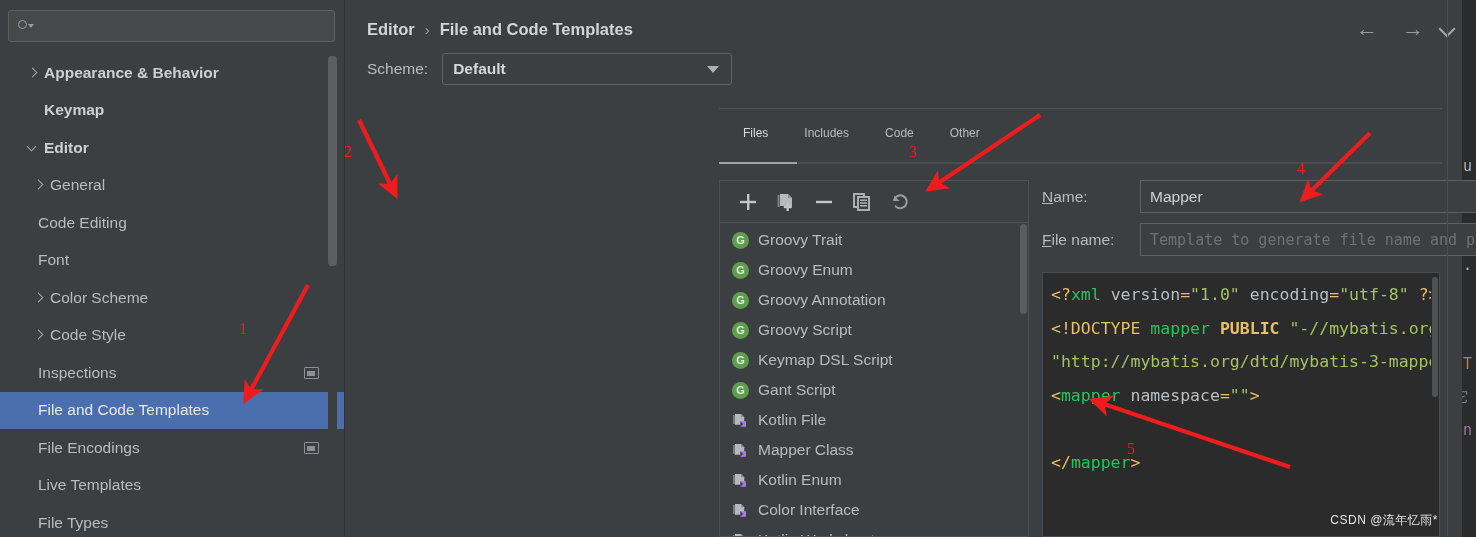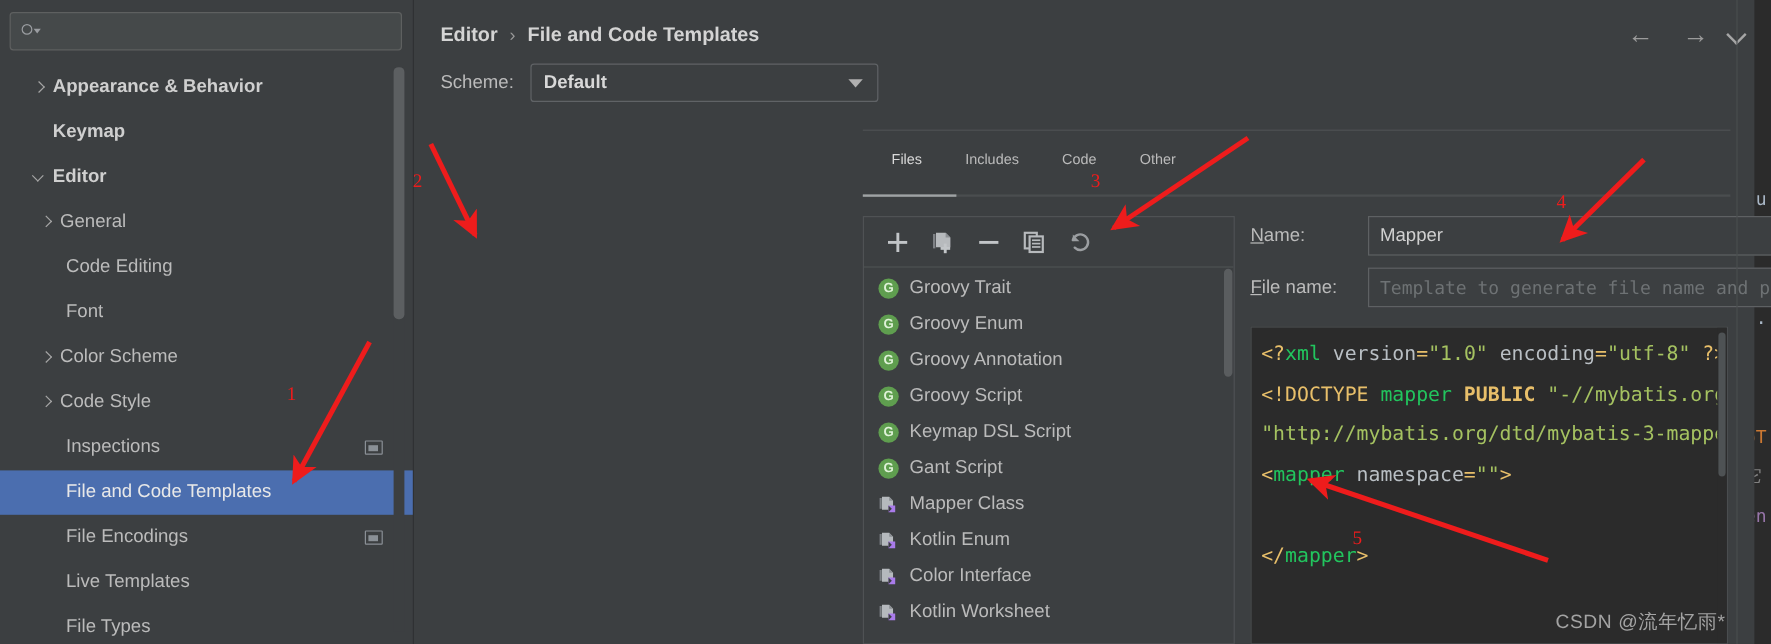--- a/index.html
+++ b/index.html
@@ -88,21 +88,21 @@
   .tree-row .win-icon {
     position: absolute; right: 26px; top: 50%; transform: translateY(-50%);
     width: 15px; height: 12px; border: 1.5px solid #8a9096; border-radius: 1px;
   }
   .tree-row .win-icon::after {
     content: ""; position: absolute; left: 2px; top: 3px;
     width: 8px; height: 5px; background: #8a9096;
   }
   .lvl0 { padding-left: 26px; }
   .lvl1 { padding-left: 32px; }
-  .lvl1n { padding-left: 55px; }
+  .lvl1n { padding-left: 38px; }
 
   .sb-scroll {
     position: absolute; right: 8px; top: 56px; width: 9px; height: 470px;
     background: #3c3f41;
   }
   .sb-thumb {
     position: absolute; left: 0; top: 0; width: 9px; height: 210px;
     background: #5c5f61; border-radius: 4px;
   }
   .sidebar-divider {
@@ -254,21 +254,21 @@
   }
 
   
   .anno { position: absolute; pointer-events: none; }
   .anno-num {
     position: absolute; color: #ee1c1c; font-family: "Liberation Serif", serif;
     font-size: 16px; pointer-events: none;
   }
   .watermark {
     position: absolute; right: 38px; bottom: 8px;
-    color: #a3a3a3; font-size: 16px; letter-spacing: .5px;
+    color: #e5e5e5; font-size: 12px; letter-spacing: .5px;
     font-family: "Liberation Sans", sans-serif;
   }
 </style>
 </head>
 <body>
 
 <div id="root">
 
   <div class="bg-layer"></div>
   <div class="bg-code"><span class="s1">.u</span>
@@ -439,20 +439,32 @@
             <span class="ic-groovy">G</span>
             <span>Groovy Script</span>
           </div>
           <div class="li">
             <span class="ic-groovy">G</span>
             <span>Keymap DSL Script</span>
           </div>
           <div class="li">
             <span class="ic-groovy">G</span>
             <span>Gant Script</span>
+          </div>
+          <div class="li">
+            <span class="ic-kotlin">
+              <svg width="17" height="17" viewBox="0 0 17 17">
+                <path d="M3 2 h6 l3.2 3.2 v7.6 h-9.2 z" fill="#b5b9bd"></path>
+                <path d="M9 2 v3.2 h3.2 z" fill="#8b8f93"></path>
+                <rect x="1" y="3" width="1.8" height="9" fill="#7c8084"></rect>
+                <path d="M8.4 9.2 h5.6 v5.6 h-5.6 z" fill="#a97bea"></path>
+                <path d="M8.4 9.2 L11.2 12 L8.4 14.8 Z" fill="#3c3f41"></path>
+              </svg>
+            </span>
+            <span>Kotlin File</span>
           </div>
           <div class="li">
             <span class="ic-kotlin">
               <svg width="17" height="17" viewBox="0 0 17 17">
                 <path d="M3 2 h6 l3.2 3.2 v7.6 h-9.2 z" fill="#b5b9bd"></path>
                 <path d="M9 2 v3.2 h3.2 z" fill="#8b8f93"></path>
                 <rect x="1" y="3" width="1.8" height="9" fill="#7c8084"></rect>
                 <path d="M8.4 9.2 h5.6 v5.6 h-5.6 z" fill="#a97bea"></path>
                 <path d="M8.4 9.2 L11.2 12 L8.4 14.8 Z" fill="#3c3f41"></path>
               </svg>

